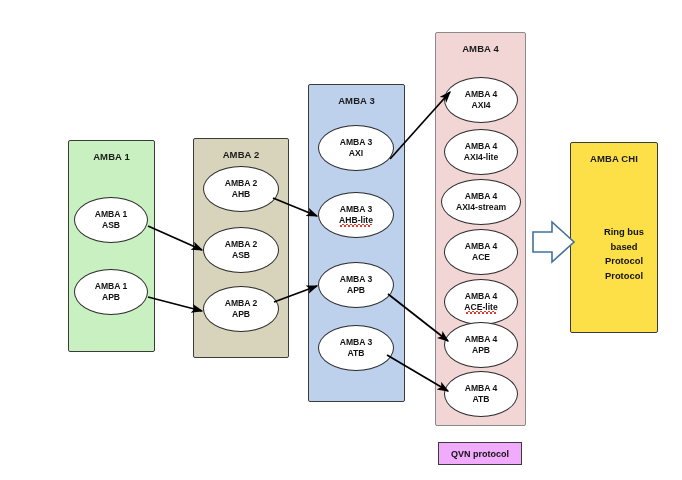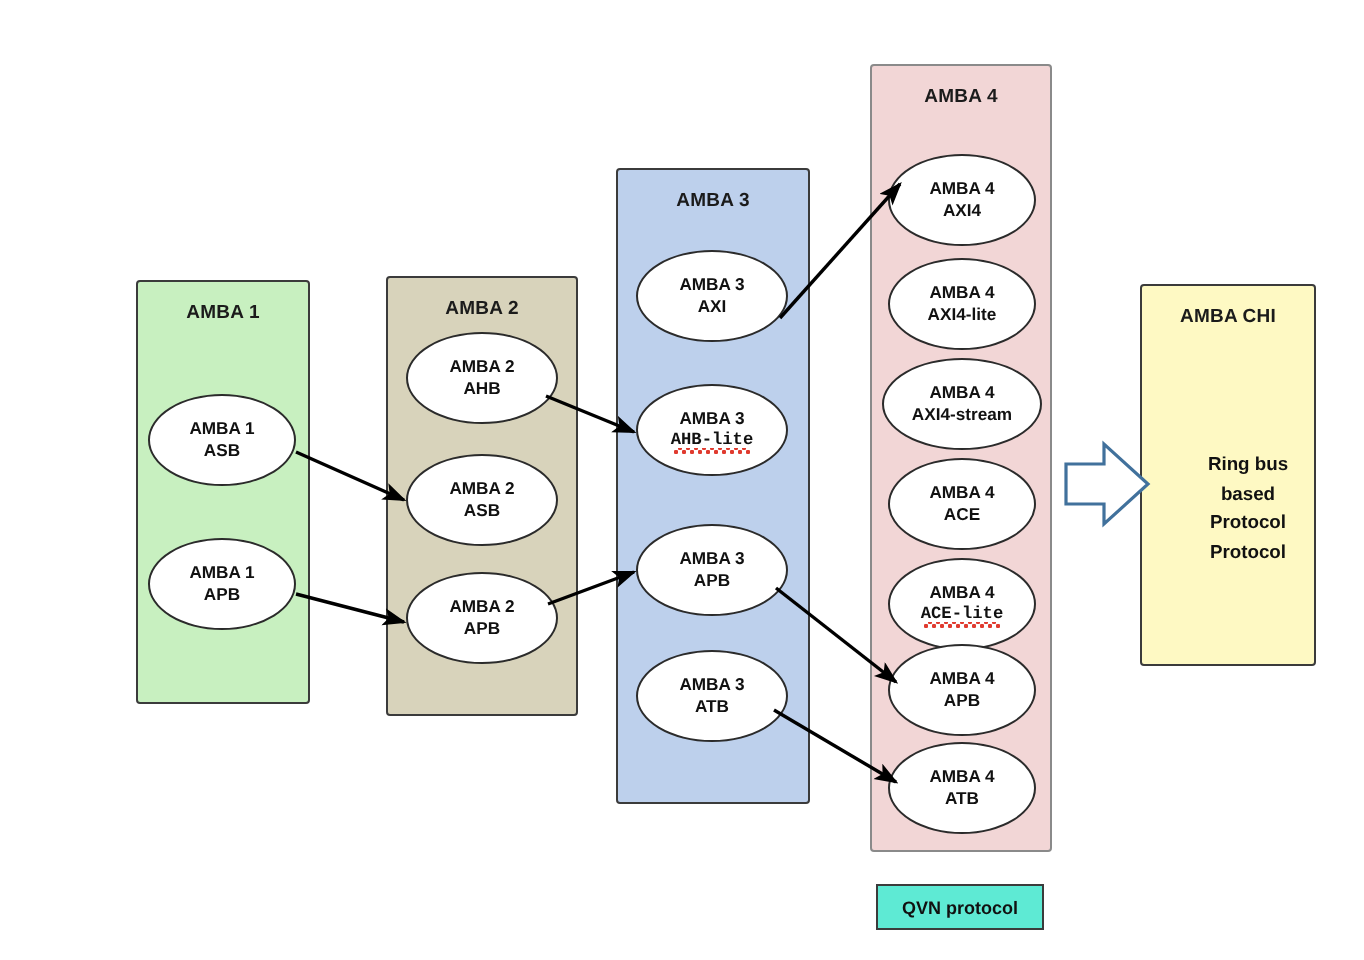--- a/index.html
+++ b/index.html
@@ -51,21 +51,20 @@
   .node span {
     display: block;
     font-size: 8.6px;
     font-weight: bold;
     color: #111111;
     white-space: nowrap;
   }
   
   .squiggle {
     position: relative;
-    font-family: Liberation Mono, monospace;
   }
   .squiggle::after {
     content: "";
     position: absolute;
     left: 4%;
     right: 4%;
     bottom: -1px;
     height: 3px;
     background-image:
       radial-gradient(circle at 1px 2px, #e03b2f 1px, transparent 1.2px),
@@ -186,30 +185,30 @@
       <div class="node" style="left: 444px; top: 322px; width: 74px; height: 46px;">
         <span>AMBA 4</span>
         <span>APB</span>
       </div>
       <div class="node" style="left: 444px; top: 371px; width: 74px; height: 46px;">
         <span>AMBA 4</span>
         <span>ATB</span>
       </div>
     </div>
 
-  <div class="gen-box" id="chi-box" style="left: 570px; top: 142px; width: 88px; height: 191px; background: #fef9c3; border-color: rgb(59, 59, 59);">
+  <div class="gen-box" id="chi-box" style="left: 570px; top: 142px; width: 88px; height: 191px; background: #fde047; border-color: rgb(59, 59, 59);">
     <div class="gen-title" id="chi-title" style="top: 10px;">AMBA CHI</div>
     <div class="chi-body" id="chi-body" style="top: 82px;">
         <div>Ring bus based</div>
         <div>Protocol</div>
         <div>Protocol</div>
       </div>
   </div>
 
-  <div class="note-box" id="qvn-box" style="left: 438px; top: 442px; width: 84px; height: 23px; background: #5eead4; border-color: rgb(59, 59, 59);">QVN protocol</div>
+  <div class="note-box" id="qvn-box" style="left: 438px; top: 442px; width: 84px; height: 23px; background: #f0abfc; border-color: rgb(59, 59, 59);">QVN protocol</div>
 
   <svg class="overlay arrows" id="arrows-layer">
     <defs>
       <marker id="arrowhead" markerWidth="7" markerHeight="7" refX="6.2" refY="2.6" orient="auto" markerUnits="strokeWidth">
         <path d="M0,0 L7,2.6 L0,5.2 L1.6,2.6 Z" fill="#000000"></path>
       </marker>
     </defs>
     <g id="arrows-group">
         <line x1="148" y1="226" x2="202" y2="250" stroke="#000000" stroke-width="1.7" marker-end="url(#arrowhead)"></line>
         <line x1="148" y1="297" x2="202" y2="311" stroke="#000000" stroke-width="1.7" marker-end="url(#arrowhead)"></line>

